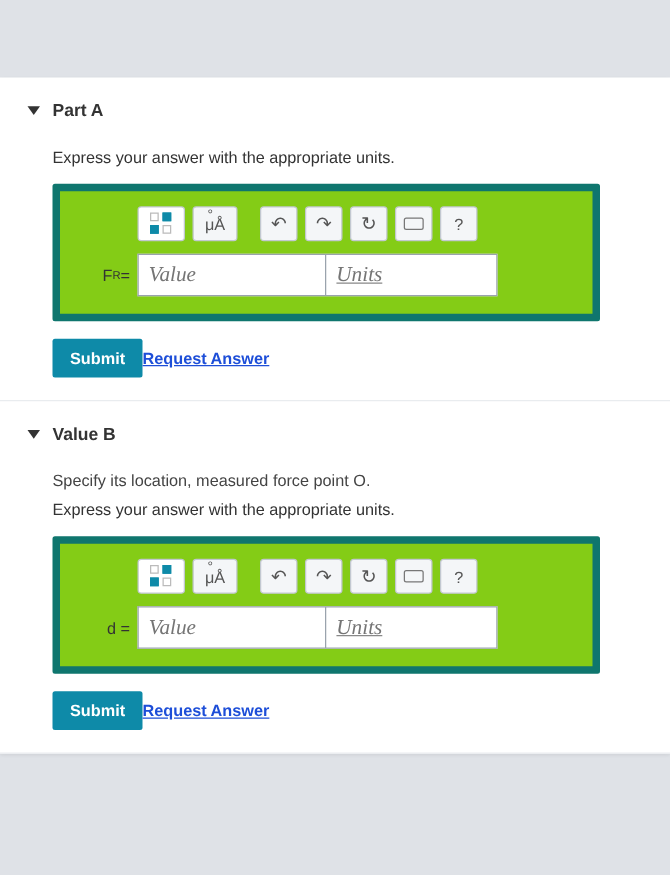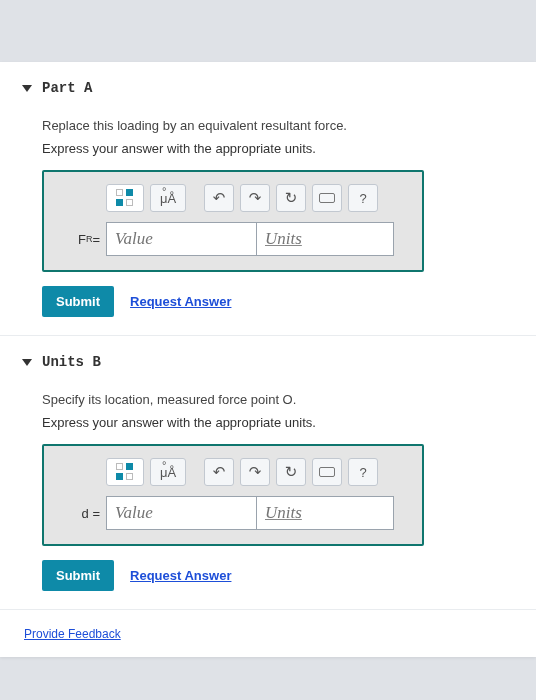--- a/index.html
+++ b/index.html
@@ -22,21 +22,20 @@
   .part {
     padding: 18px 0 18px 22px;
     border-bottom: 1px solid #e9ecef;
   }
   .part-header {
     display: flex;
     align-items: center;
     gap: 10px;
     margin-bottom: 22px;
     cursor: pointer;
-    font-family: Liberation Mono, monospace;
   }
   .caret {
     width: 0; height: 0;
     border-left: 5px solid transparent;
     border-right: 5px solid transparent;
     border-top: 7px solid #333;
   }
   .part-title {
     font-weight: bold;
     font-size: 14px;
@@ -49,23 +48,23 @@
     color: #444;
     margin-bottom: 8px;
     font-size: 13px;
   }
   .instruct {
     font-weight: normal;
     margin-bottom: 14px;
     font-size: 13px;
   }
   .answer-box {
-    border: 2px solid #0f766e;
-    background: #e5e5e5;
-    width: 382px;
+    border: 6px solid #0f766e;
+    background: #84cc16;
+    width: 438px;
     padding: 12px 14px 14px 14px;
     border-radius: 2px;
   }
   .toolbar {
     display: flex;
     align-items: center;
     gap: 6px;
     margin-left: 48px;
     margin-bottom: 10px;
   }
@@ -129,21 +128,20 @@
     font-size: 17px;
     color: #888;
     padding: 0 8px;
     outline: none;
   }
   .value-input { width: 150px; border-right: none; }
   .units-input { width: 138px; text-decoration: underline; }
   .actions {
     display: flex;
     align-items: center;
-    gap: 16px;
     margin-top: 14px;
   }
   .submit-btn {
     background: #0e8aa8;
     color: #fff;
     border: none;
     padding: 8px 14px;
     font-size: 13px;
     font-weight: bold;
     border-radius: 2px;
@@ -169,21 +167,20 @@
 <body>
 
 <div class="page">
 
   <div class="part">
     <div class="part-header">
       <span class="caret"></span>
       <span class="part-title">Part A</span>
     </div>
     <div class="body">
-      <div class="prompt">Replace this loading by an equivalent resultant force.</div>
       <div class="instruct">Express your answer with the appropriate units.</div>
 
       <div class="answer-box">
         <div class="toolbar">
           <div class="tool-btn templates">
             <span class="templates-icon">
               <span></span>
                 <span class="accent"></span>
                 <span class="accent"></span>
                 <span></span>
@@ -219,21 +216,21 @@
       <div class="actions">
         <button class="submit-btn">Submit</button>
         <span class="link">Request Answer</span>
       </div>
     </div>
   </div>
 
   <div class="part">
     <div class="part-header">
       <span class="caret"></span>
-      <span class="part-title">Units B</span>
+      <span class="part-title">Value B</span>
     </div>
     <div class="body">
       <div class="prompt">Specify its location, measured force point O.</div>
       <div class="instruct">Express your answer with the appropriate units.</div>
 
       <div class="answer-box">
         <div class="toolbar">
           <div class="tool-btn templates">
             <span class="templates-icon">
               <span></span>
@@ -269,17 +266,14 @@
         </div>
       </div>
 
       <div class="actions">
         <button class="submit-btn">Submit</button>
         <span class="link">Request Answer</span>
       </div>
     </div>
   </div>
 
-  <div class="feedback">
-    <span class="link">Provide Feedback</span>
-  </div>
 
 </div>
 
 </body></html>

